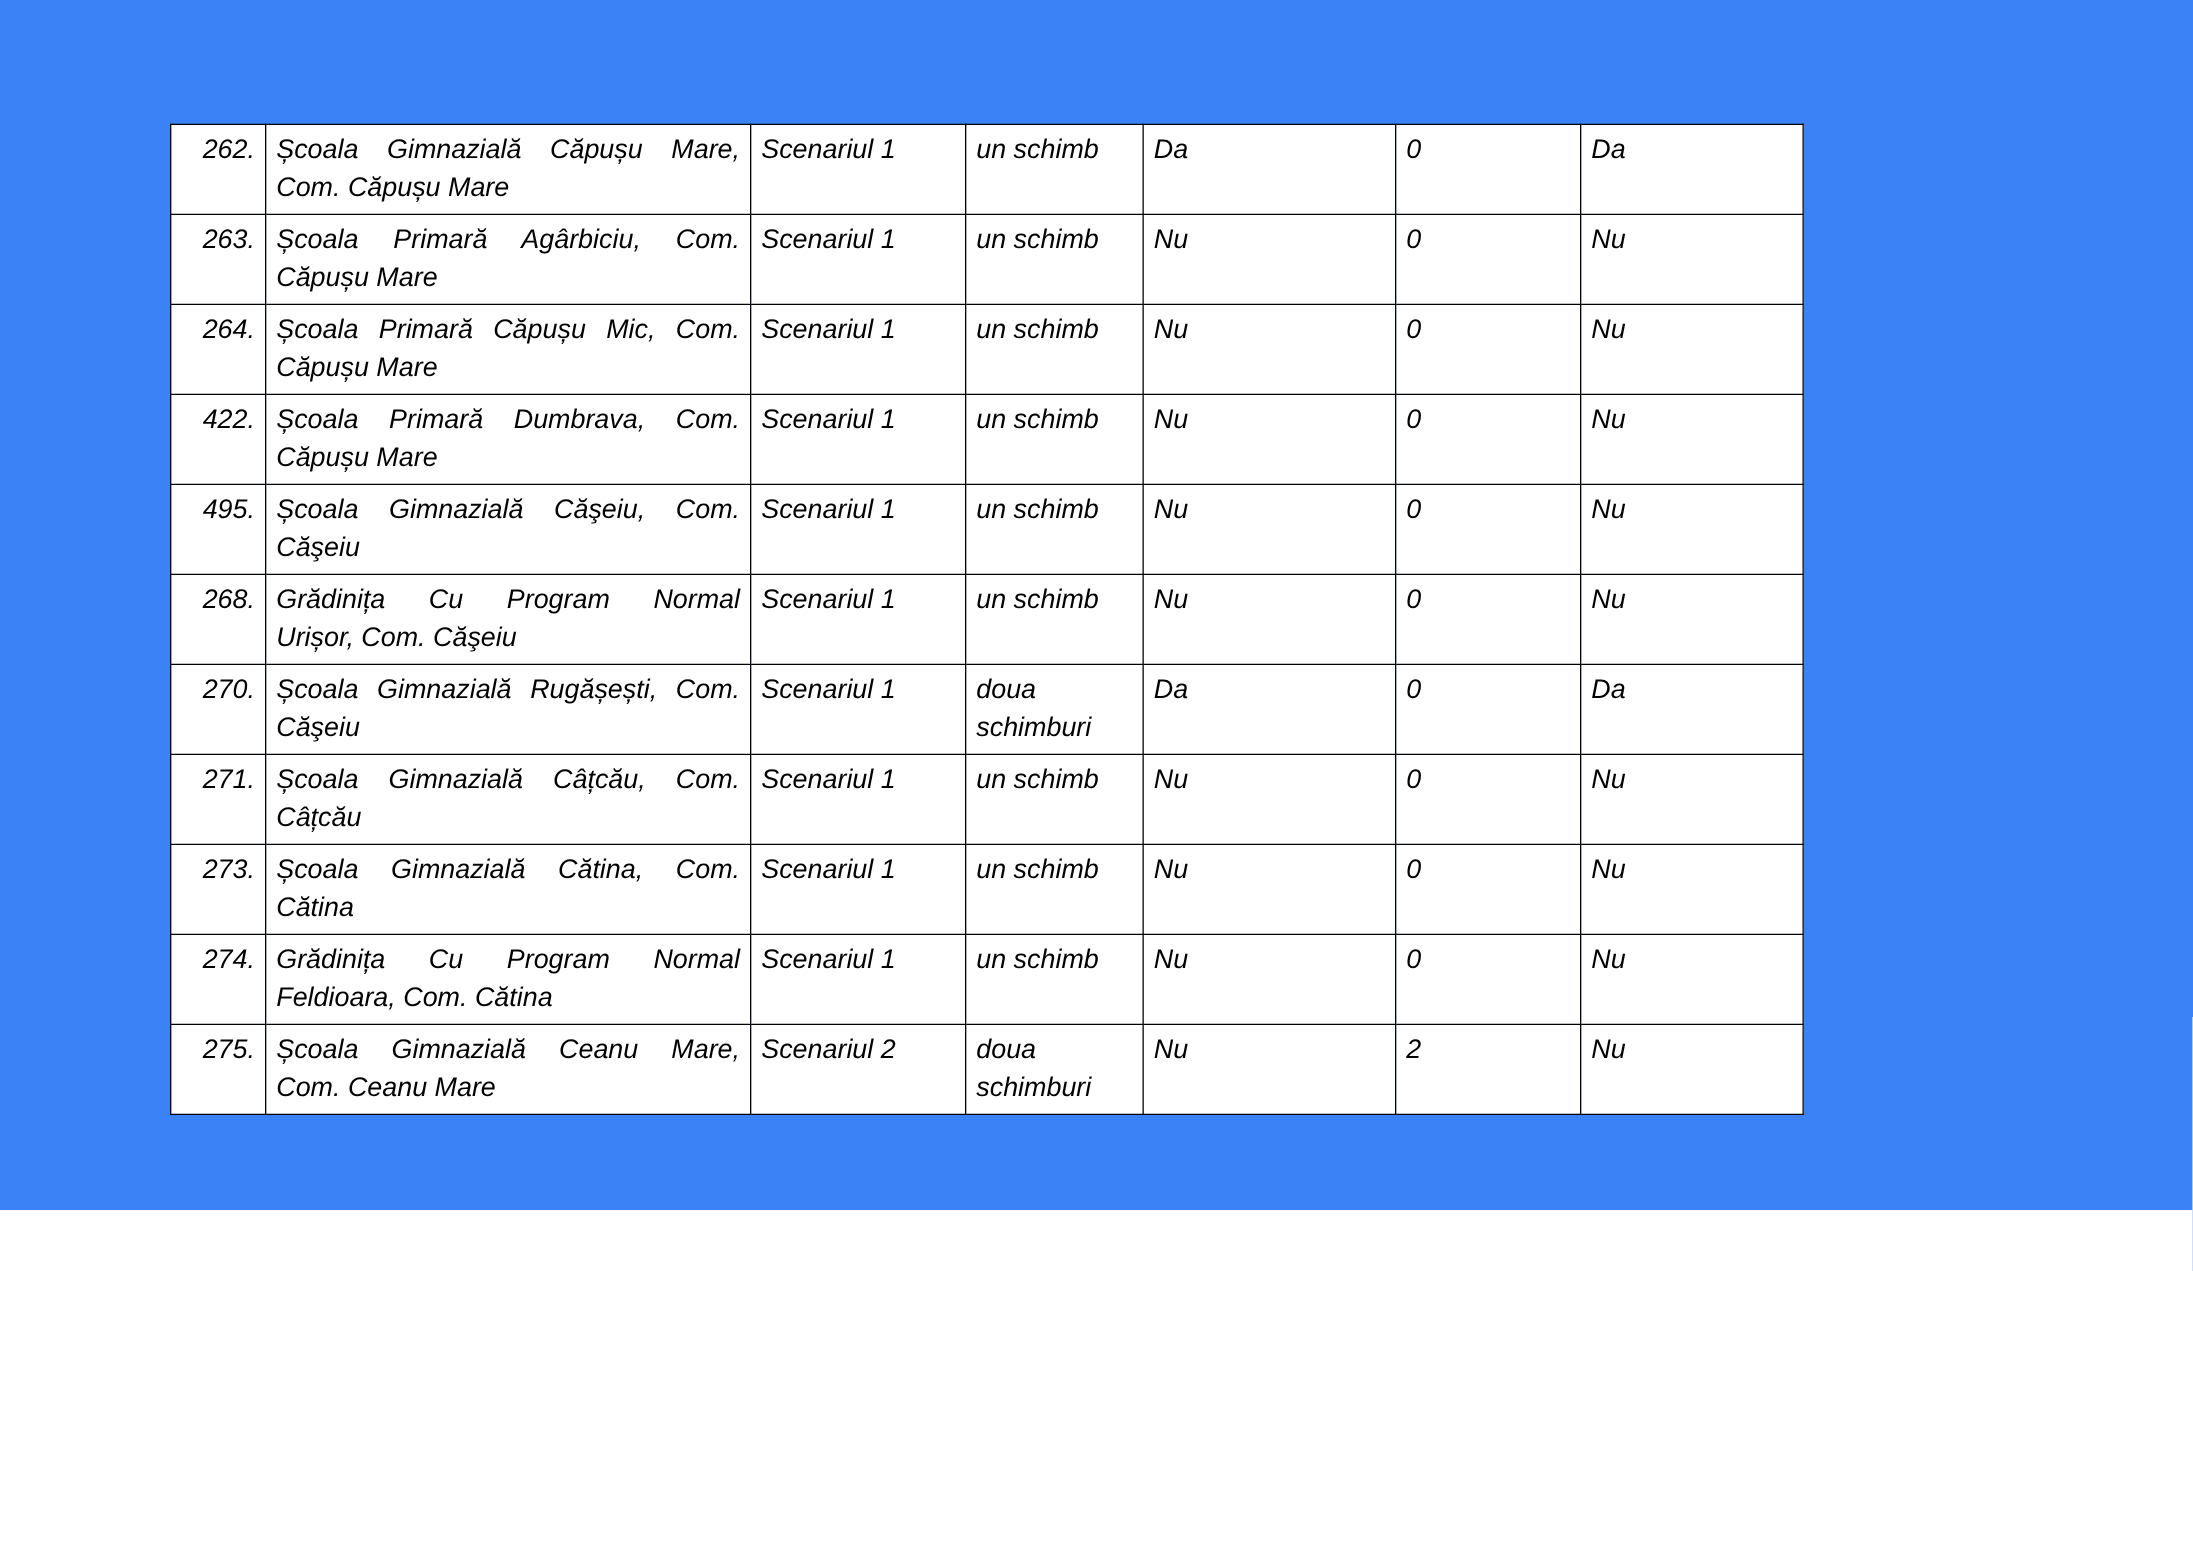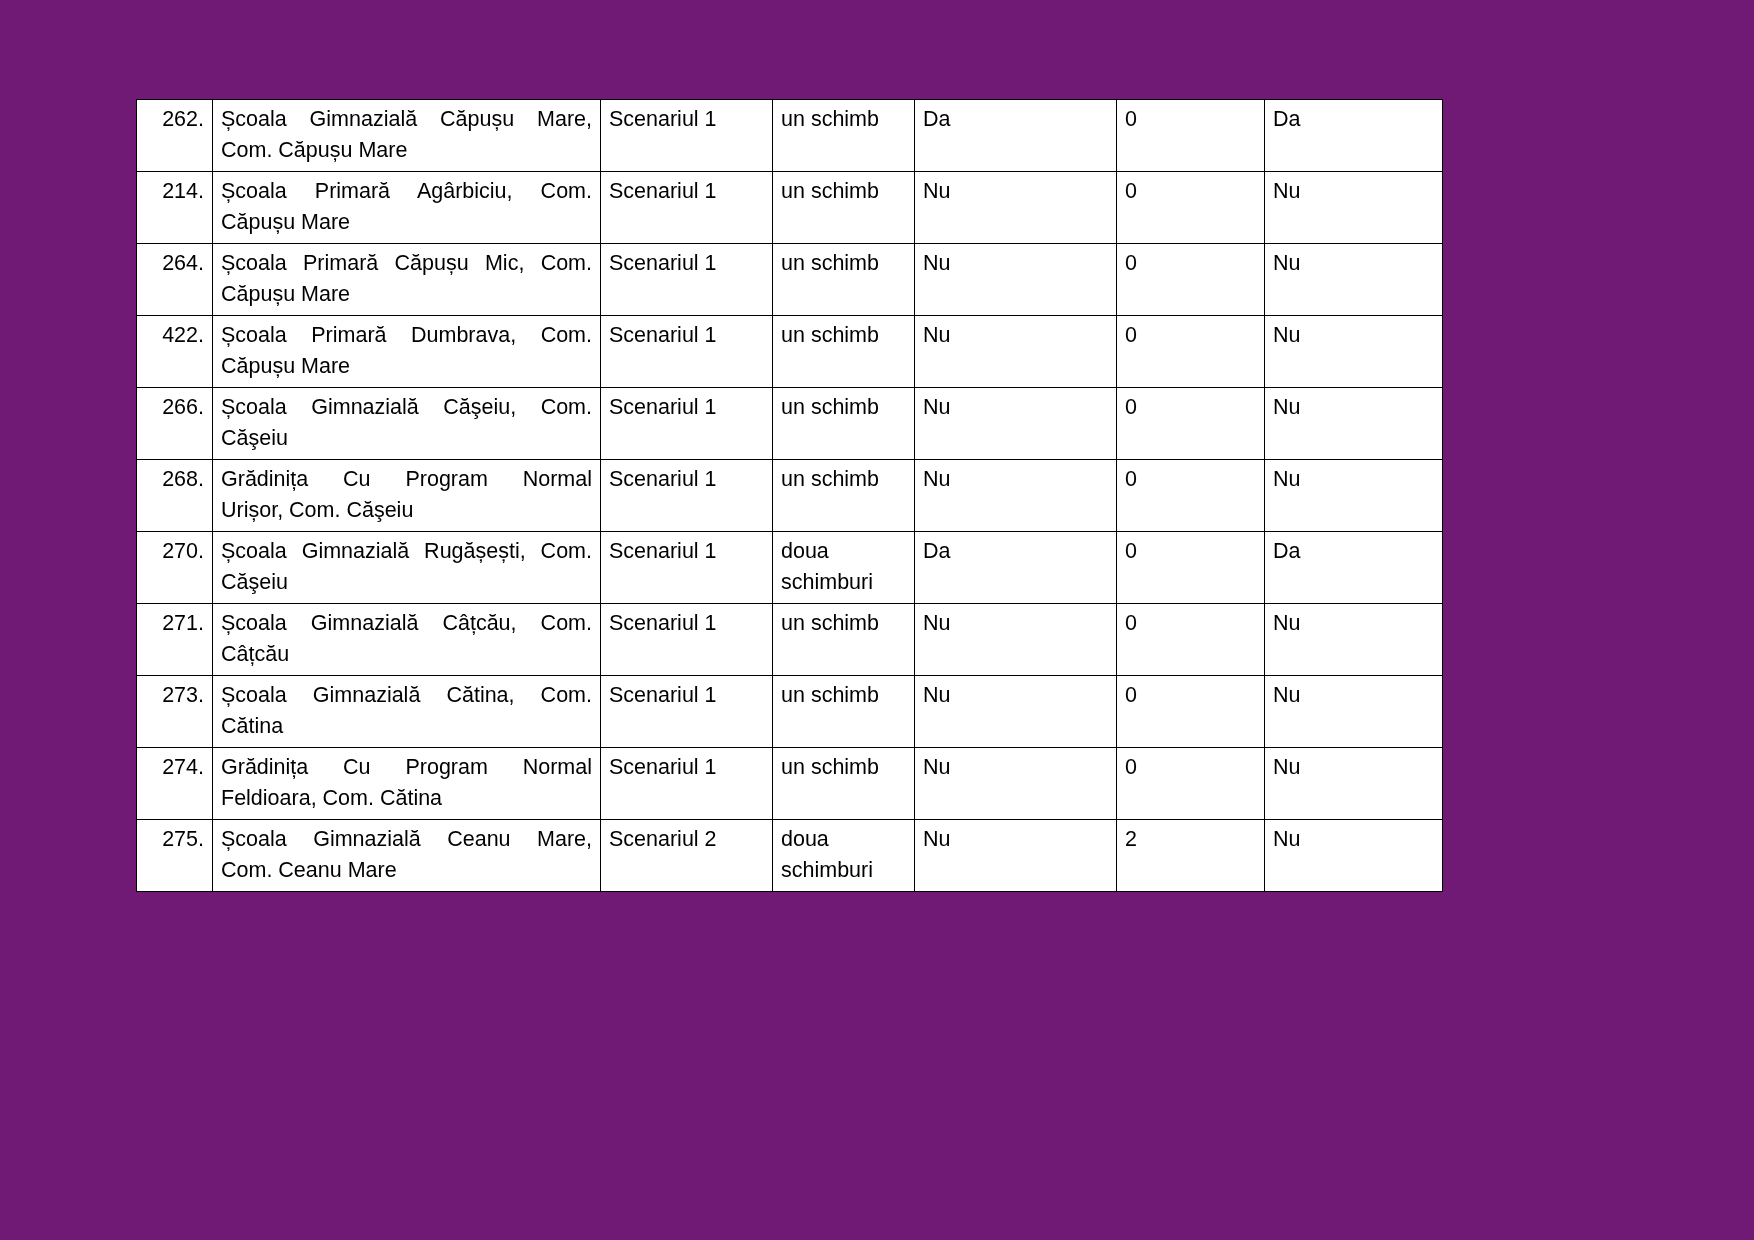--- a/index.html
+++ b/index.html
@@ -13,22 +13,23 @@
     font-family: "Liberation Sans", sans-serif;
     color: #000000;
     position: relative;
     overflow: hidden;
   }
   .page {
     position: absolute;
     left: 0;
     top: 0;
     width: 1754px;
-    height: 1240px;
-    background: #701a75;
+    height: 968px;
+    background: #3b82f6;
+    font-style: italic;
   }
   .table-wrap {
     position: absolute;
     left: 136px;
     top: 99px;
     width: 1306px;
   }
   table.schools {
     border-collapse: collapse;
     width: 1306px;
@@ -108,21 +109,21 @@
             </td>
             <td class="scen">Scenariul 1</td>
             <td class="shift">
               <span class="w">un schimb</span>
             </td>
             <td class="da1">Da</td>
             <td class="num">0</td>
             <td class="da2">Da</td>
           </tr>
           <tr>
-            <td class="nr">214.</td>
+            <td class="nr">263.</td>
             <td class="name">
               <span class="line just">Școala Primară Agârbiciu, Com.</span>
               <span class="line last">Căpușu Mare</span>
             </td>
             <td class="scen">Scenariul 1</td>
             <td class="shift">
               <span class="w">un schimb</span>
             </td>
             <td class="da1">Nu</td>
             <td class="num">0</td>
@@ -150,21 +151,21 @@
             </td>
             <td class="scen">Scenariul 1</td>
             <td class="shift">
               <span class="w">un schimb</span>
             </td>
             <td class="da1">Nu</td>
             <td class="num">0</td>
             <td class="da2">Nu</td>
           </tr>
           <tr>
-            <td class="nr">266.</td>
+            <td class="nr">495.</td>
             <td class="name">
               <span class="line just">Școala Gimnazială Căşeiu, Com.</span>
               <span class="line last">Căşeiu</span>
             </td>
             <td class="scen">Scenariul 1</td>
             <td class="shift">
               <span class="w">un schimb</span>
             </td>
             <td class="da1">Nu</td>
             <td class="num">0</td>

